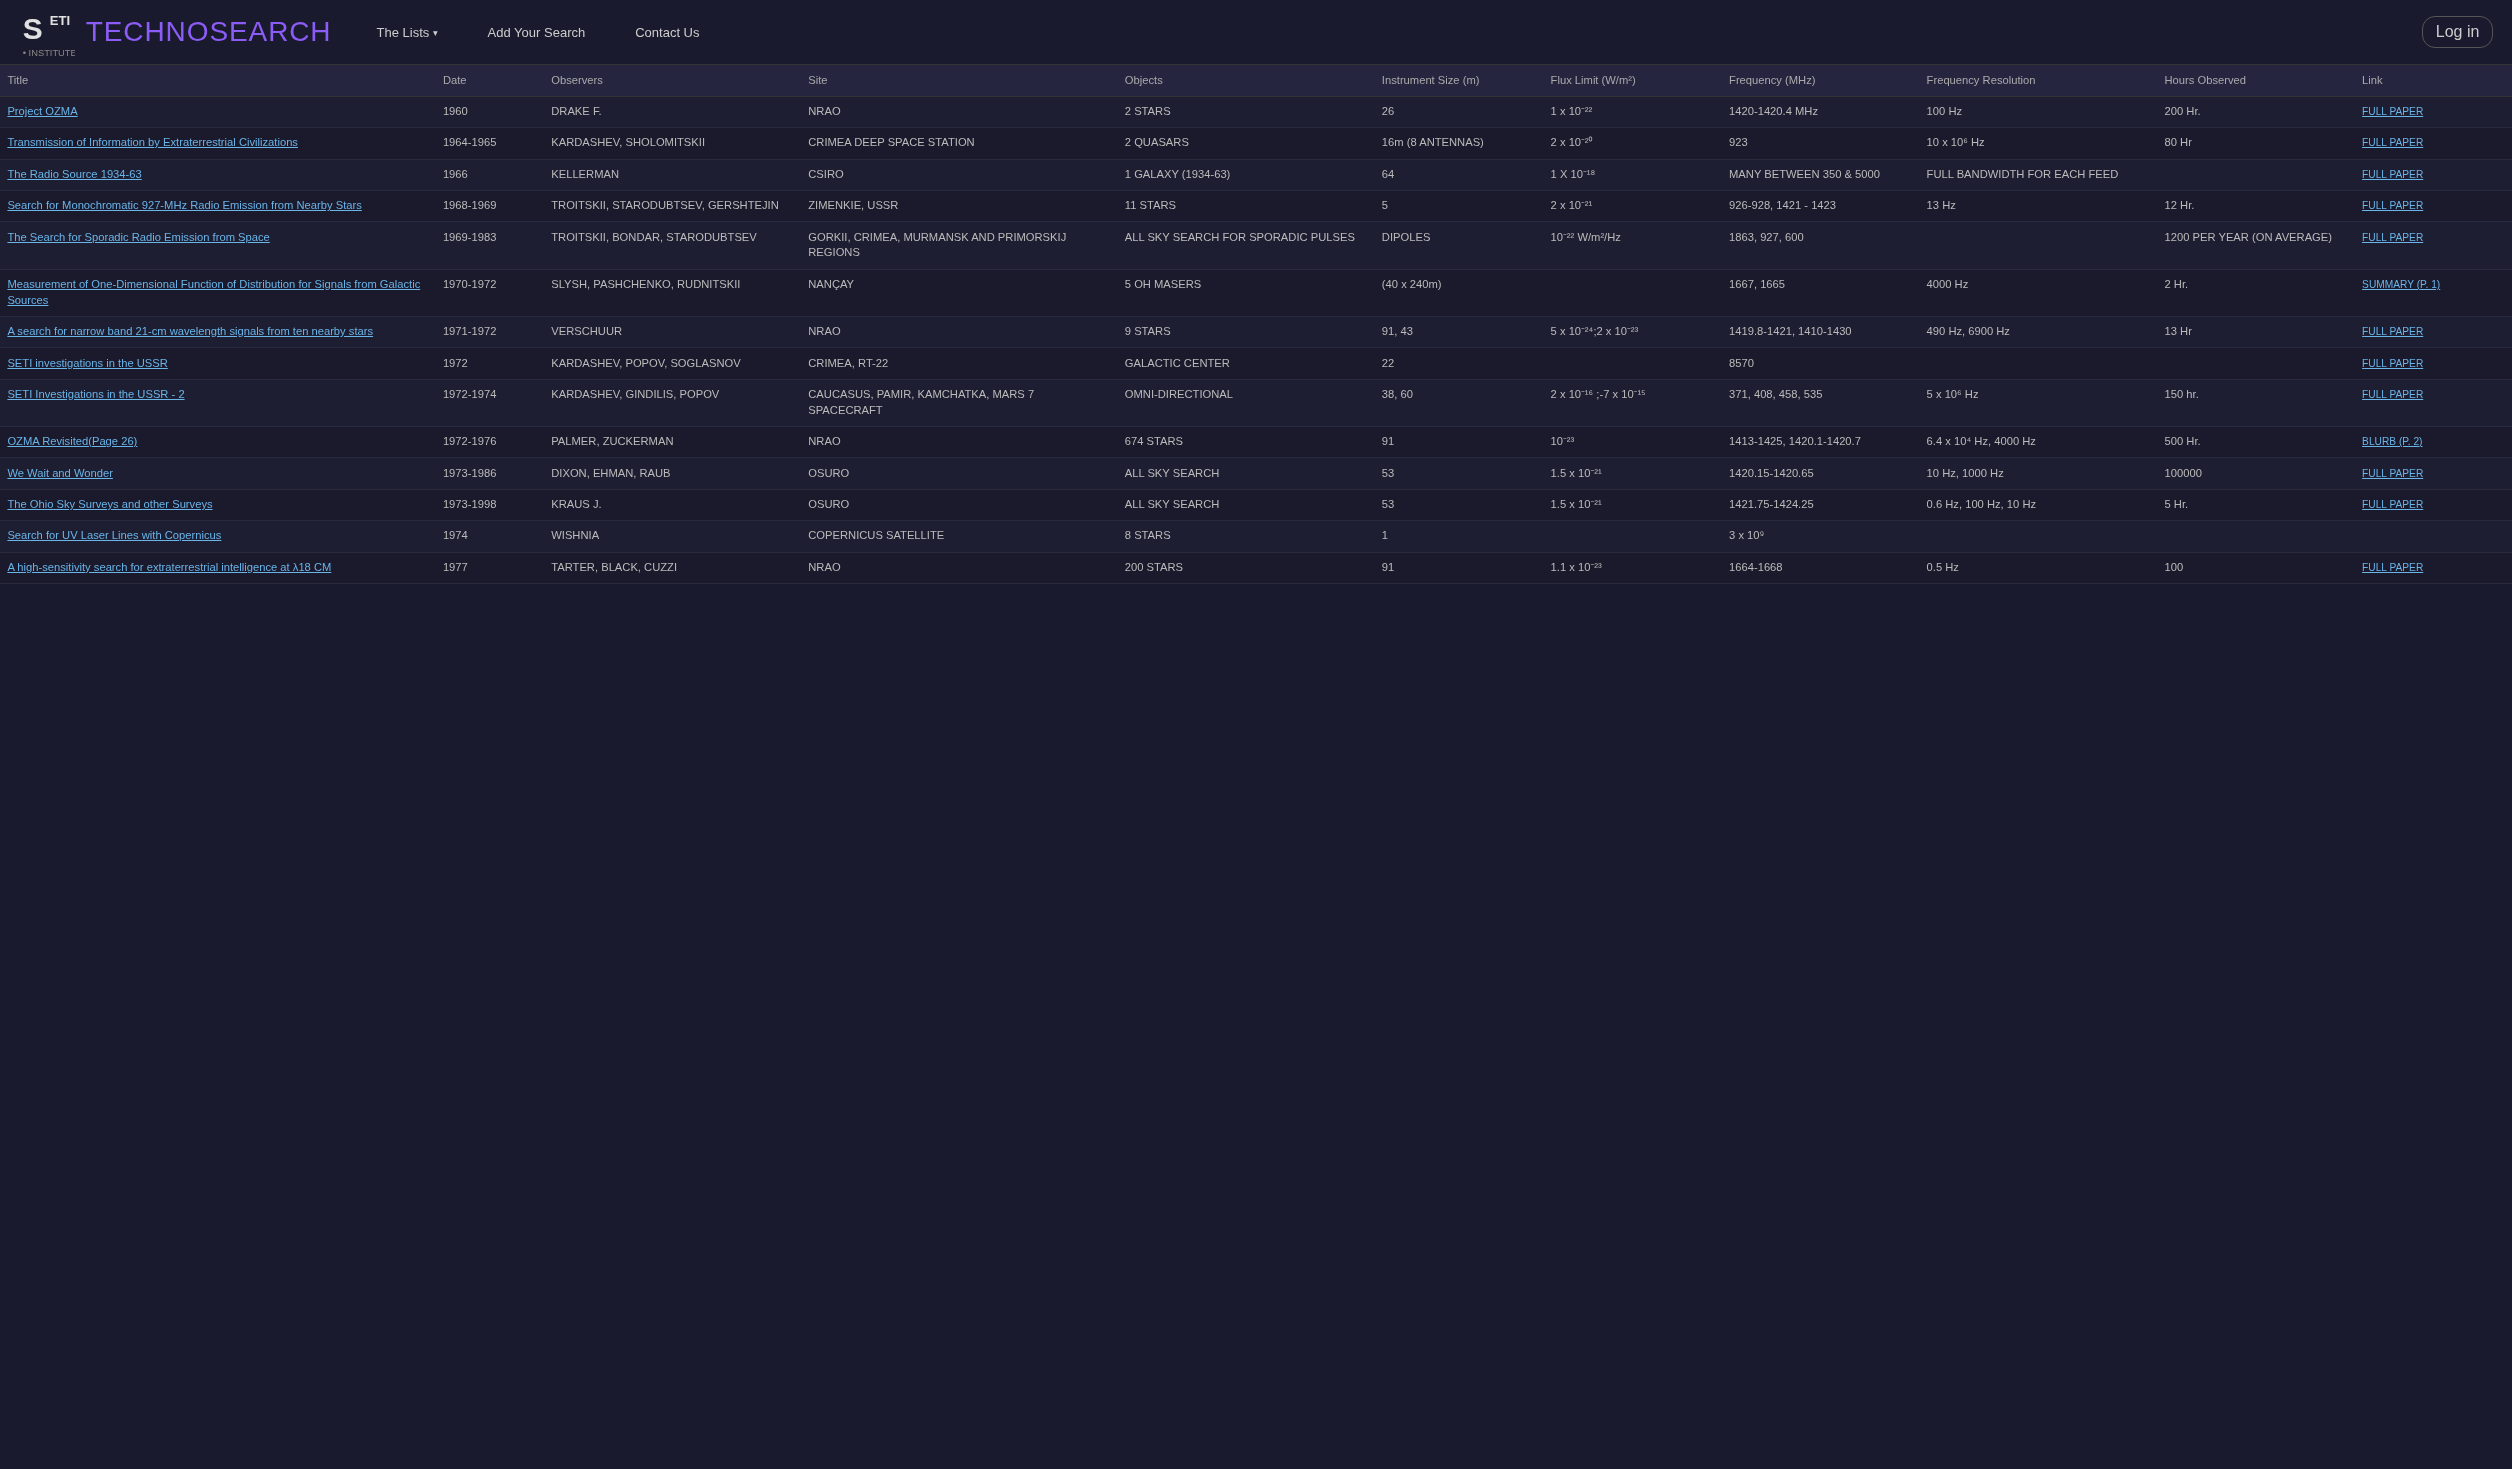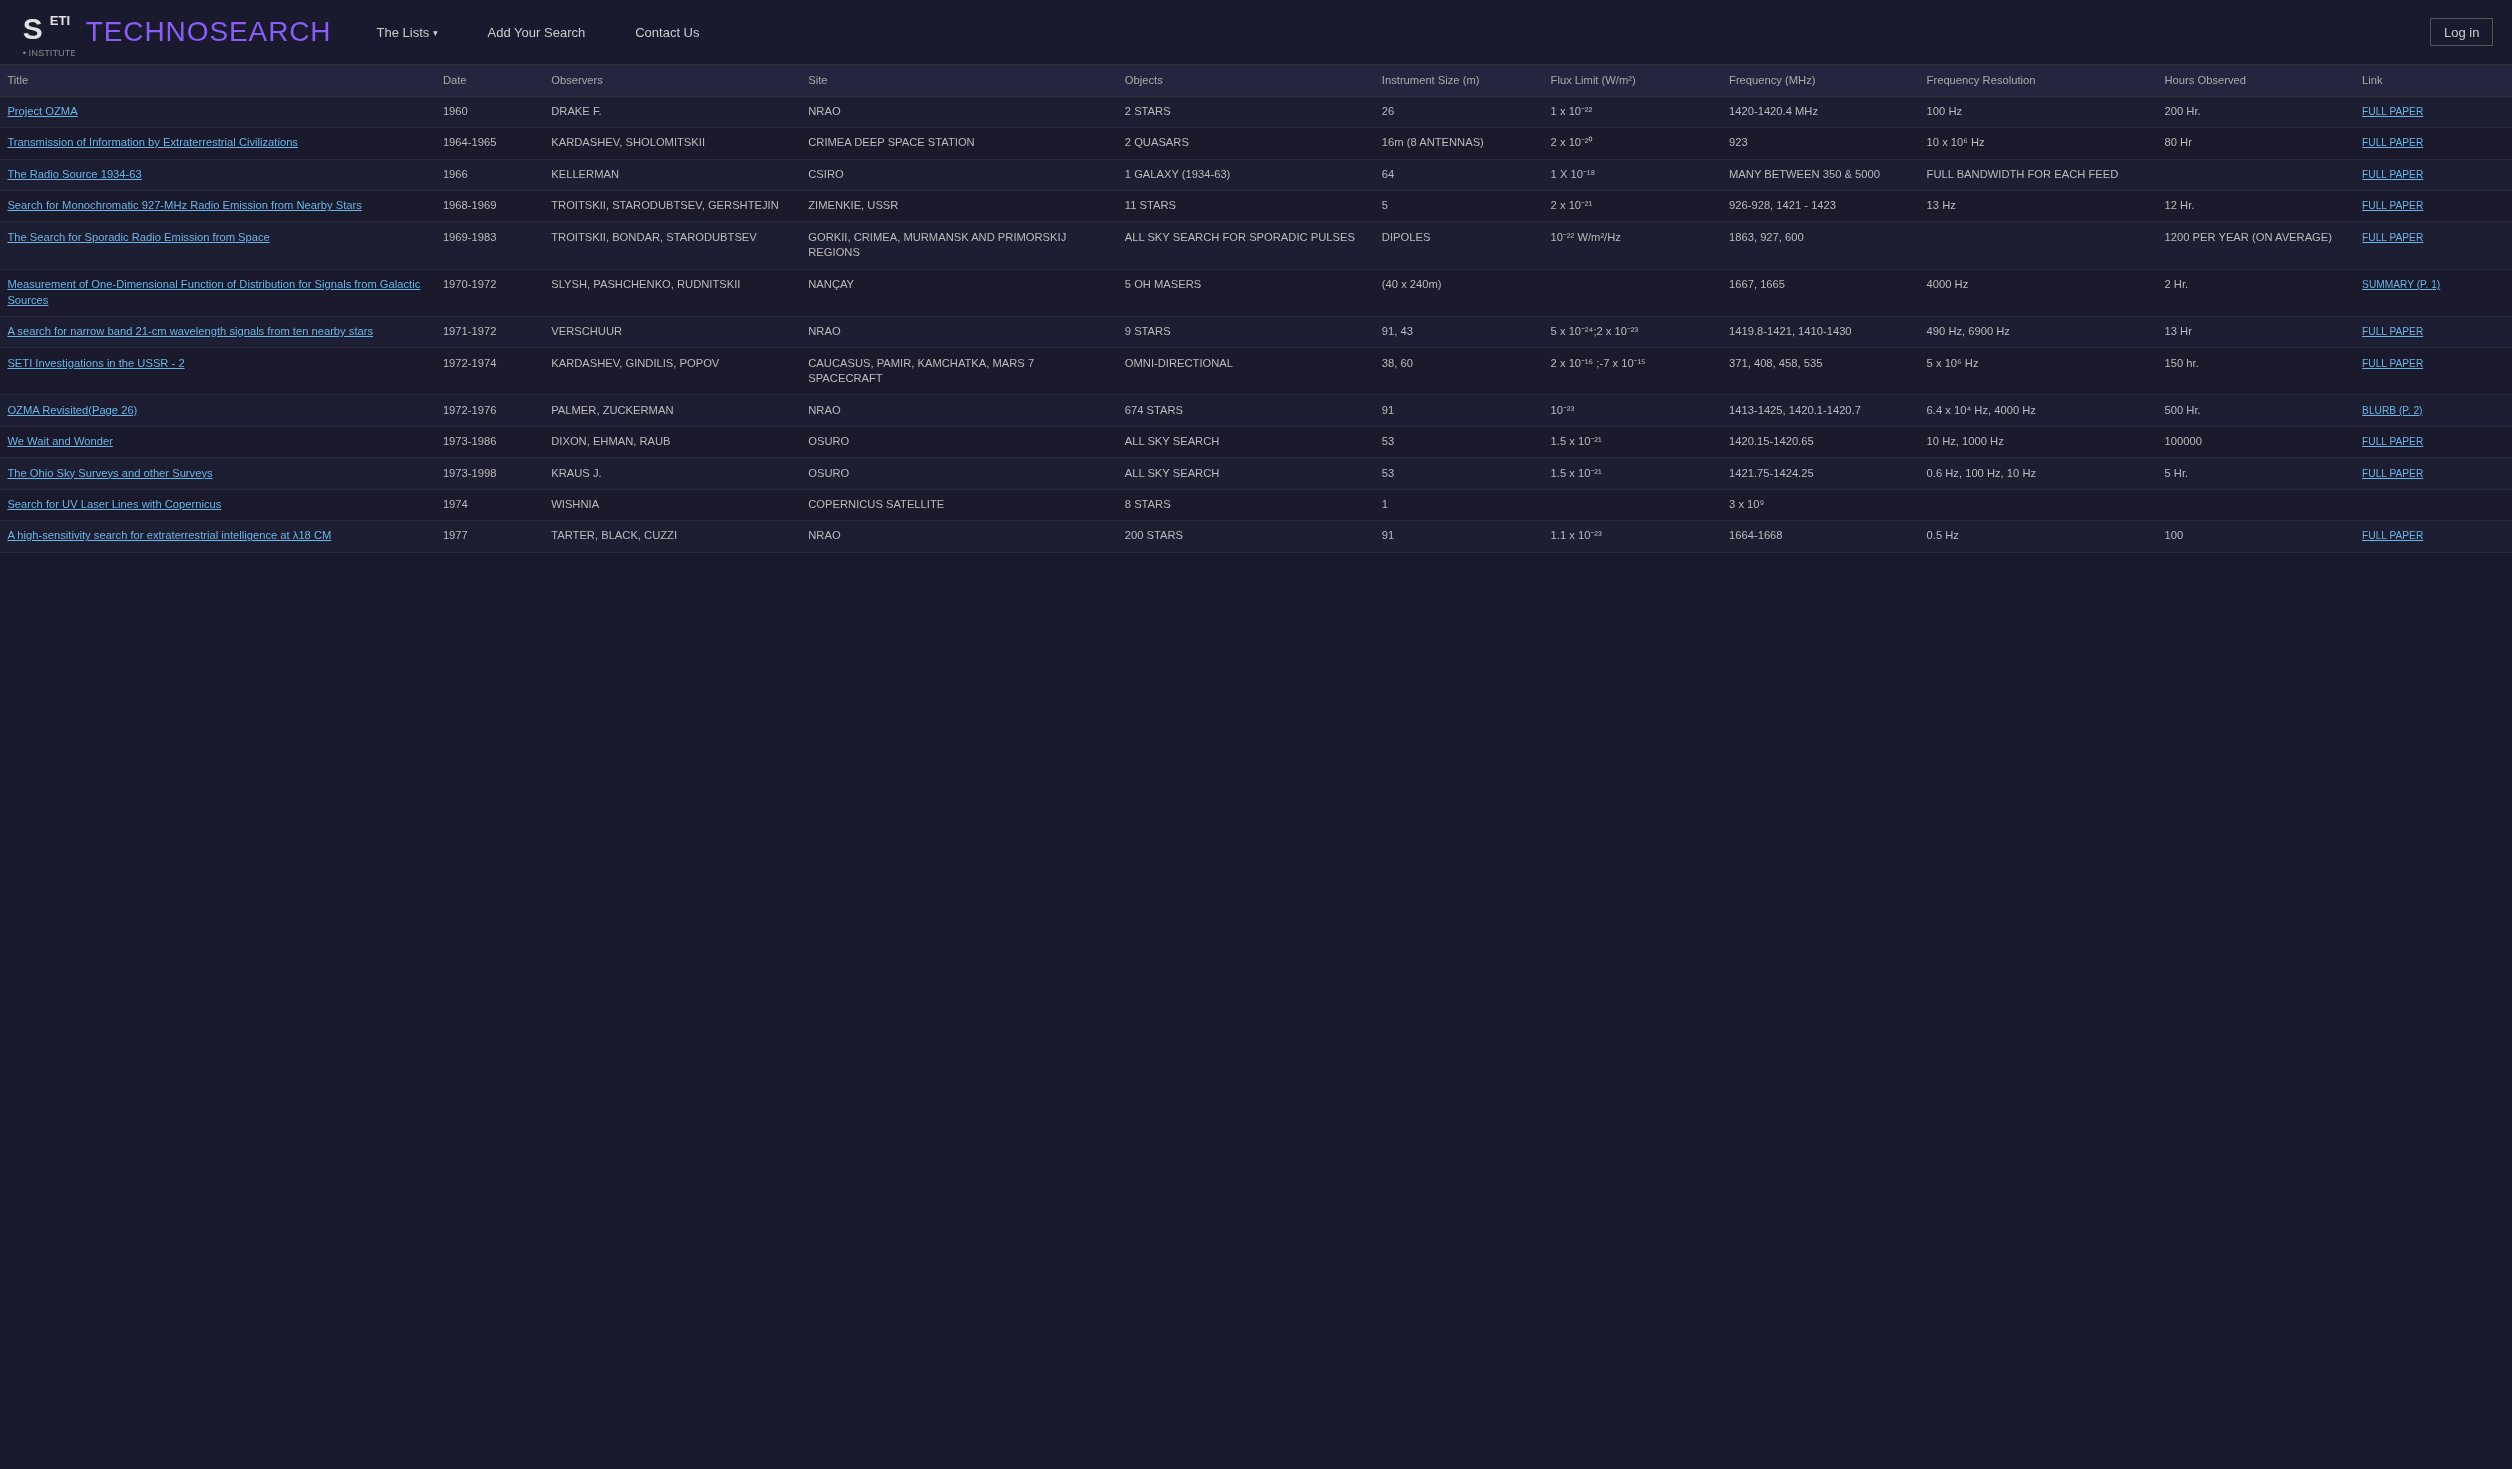--- a/index.html
+++ b/index.html
@@ -46,25 +46,25 @@
       display: flex;
       align-items: center;
       gap: 3.7px;
       cursor: pointer;
       border-radius: 2.8px;
     }
     .nav-link .dropdown-arrow { font-size: 9.3px; }
     .nav-login {
       margin-left: auto;
       color: #ccc;
-      font-size: 13px;
+      font-size: 16px;
       cursor: pointer;
       padding: 5.6px 13px;
       border: 0.9px solid #555;
-      border-radius: 0;
+      border-radius: 13px;
       background: transparent;
       text-decoration: none;
     }
 
     
     .content {
       padding: 0;
     }
     table {
       width: 100%;
@@ -274,20 +274,35 @@
     <td class="col-objects">9 STARS</td>
     <td class="col-instrument">91, 43</td>
     <td class="col-flux">5 x 10⁻²⁴;2 x 10⁻²³</td>
     <td class="col-freq">1419.8-1421, 1410-1430</td>
     <td class="col-freqres">490 Hz, 6900 Hz</td>
     <td class="col-hours">13 Hr</td>
     <td class="link-cell col-link"><a href="#">FULL PAPER</a></td>
   </tr>
         <tr>
     <td class="title-cell col-title">
+      <a href="#">SETI investigations in the USSR</a>
+    </td>
+    <td class="col-date">1972</td>
+    <td class="col-observers">KARDASHEV, POPOV, SOGLASNOV</td>
+    <td class="col-site">CRIMEA, RT-22</td>
+    <td class="col-objects">GALACTIC CENTER</td>
+    <td class="col-instrument">22</td>
+    <td class="col-flux"></td>
+    <td class="col-freq">8570</td>
+    <td class="col-freqres"></td>
+    <td class="col-hours"></td>
+    <td class="link-cell col-link"><a href="#">FULL PAPER</a></td>
+  </tr>
+        <tr>
+    <td class="title-cell col-title">
       <a href="#">SETI Investigations in the USSR - 2</a>
     </td>
     <td class="col-date">1972-1974</td>
     <td class="col-observers">KARDASHEV, GINDILIS, POPOV</td>
     <td class="col-site">CAUCASUS, PAMIR, KAMCHATKA, MARS 7 SPACECRAFT</td>
     <td class="col-objects">OMNI-DIRECTIONAL</td>
     <td class="col-instrument">38, 60</td>
     <td class="col-flux">2 x 10⁻¹⁶ ;-7 x 10⁻¹⁵</td>
     <td class="col-freq">371, 408, 458, 535</td>
     <td class="col-freqres">5 x 10⁶ Hz</td>

